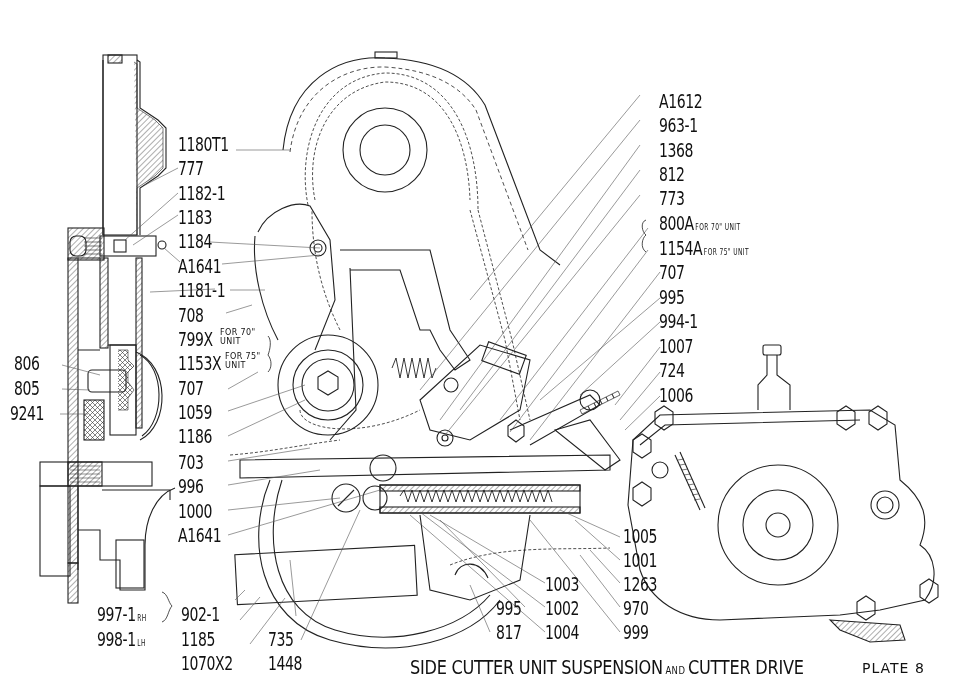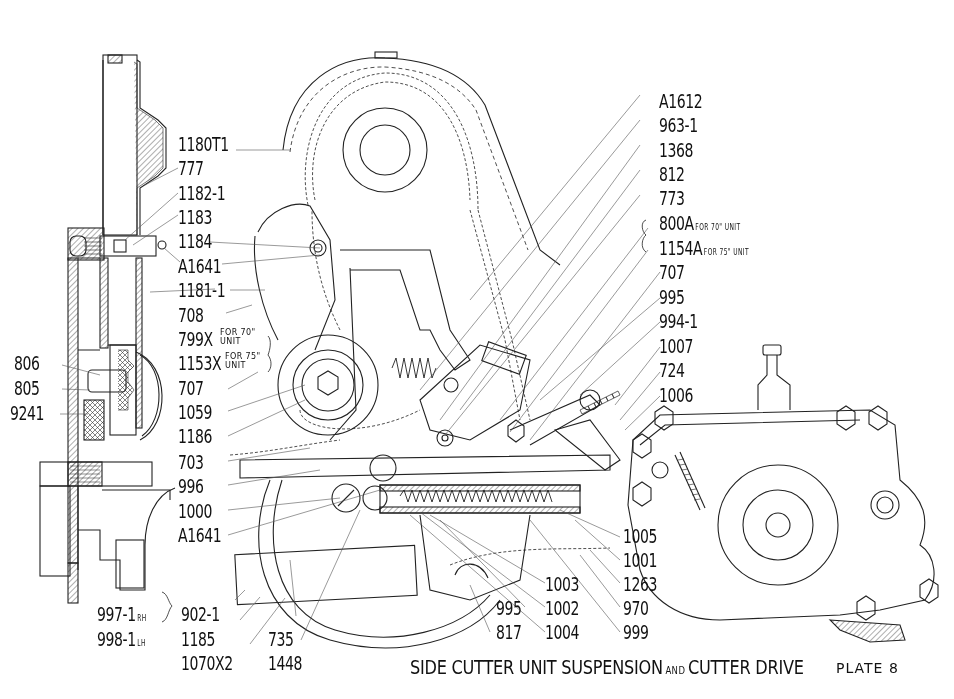--- a/index.html
+++ b/index.html
@@ -3,21 +3,21 @@
 <meta charset="utf-8">
 <style>
   html, body { margin:0; padding:0; background:#ffffff; }
   body { width:954px; height:699px; overflow:hidden; position:relative; font-family:"DejaVu Sans", sans-serif; color:#111; }
   #drawing { position:absolute; left:0; top:0; width:954px; height:699px; }
   .lbl { position:absolute; font-family:"DejaVu Sans Condensed","DejaVu Sans", sans-serif; font-size:19px; letter-spacing:-0.5px; line-height:20px; color:#111; white-space:nowrap; transform:scaleX(0.82); transform-origin:left center; }
   .sub { font-size:8px; letter-spacing:0.5px; vertical-align:baseline; margin-left:2px; }
   .sup2 { position:absolute; font-size:8px; line-height:9px; letter-spacing:0.4px; }
   .title { position:absolute; left:410px; top:656px; font-size:19px; letter-spacing:-0.3px; transform:scaleX(0.85); transform-origin:left center; white-space:nowrap; }
   .title .small { font-size:10px; letter-spacing:0.5px; margin:0 3px; }
-  .plate { position:absolute; left:836px; top:660px; font-size:14px; letter-spacing:1px; white-space:nowrap; }
+  .plate { position:absolute; left:862px; top:660px; font-size:14px; letter-spacing:1px; white-space:nowrap; }
 </style>
 </head>
 <body>
 
 <svg id="drawing" viewBox="0 0 954 699" xmlns="http://www.w3.org/2000/svg">
   <defs>
     <pattern id="hatch" width="4" height="4" patternUnits="userSpaceOnUse" patternTransform="rotate(45)">
       <line x1="0" y1="0" x2="0" y2="4" stroke="#333" stroke-width="0.8"></line>
     </pattern>
     <pattern id="xhatch" width="5" height="5" patternUnits="userSpaceOnUse">

